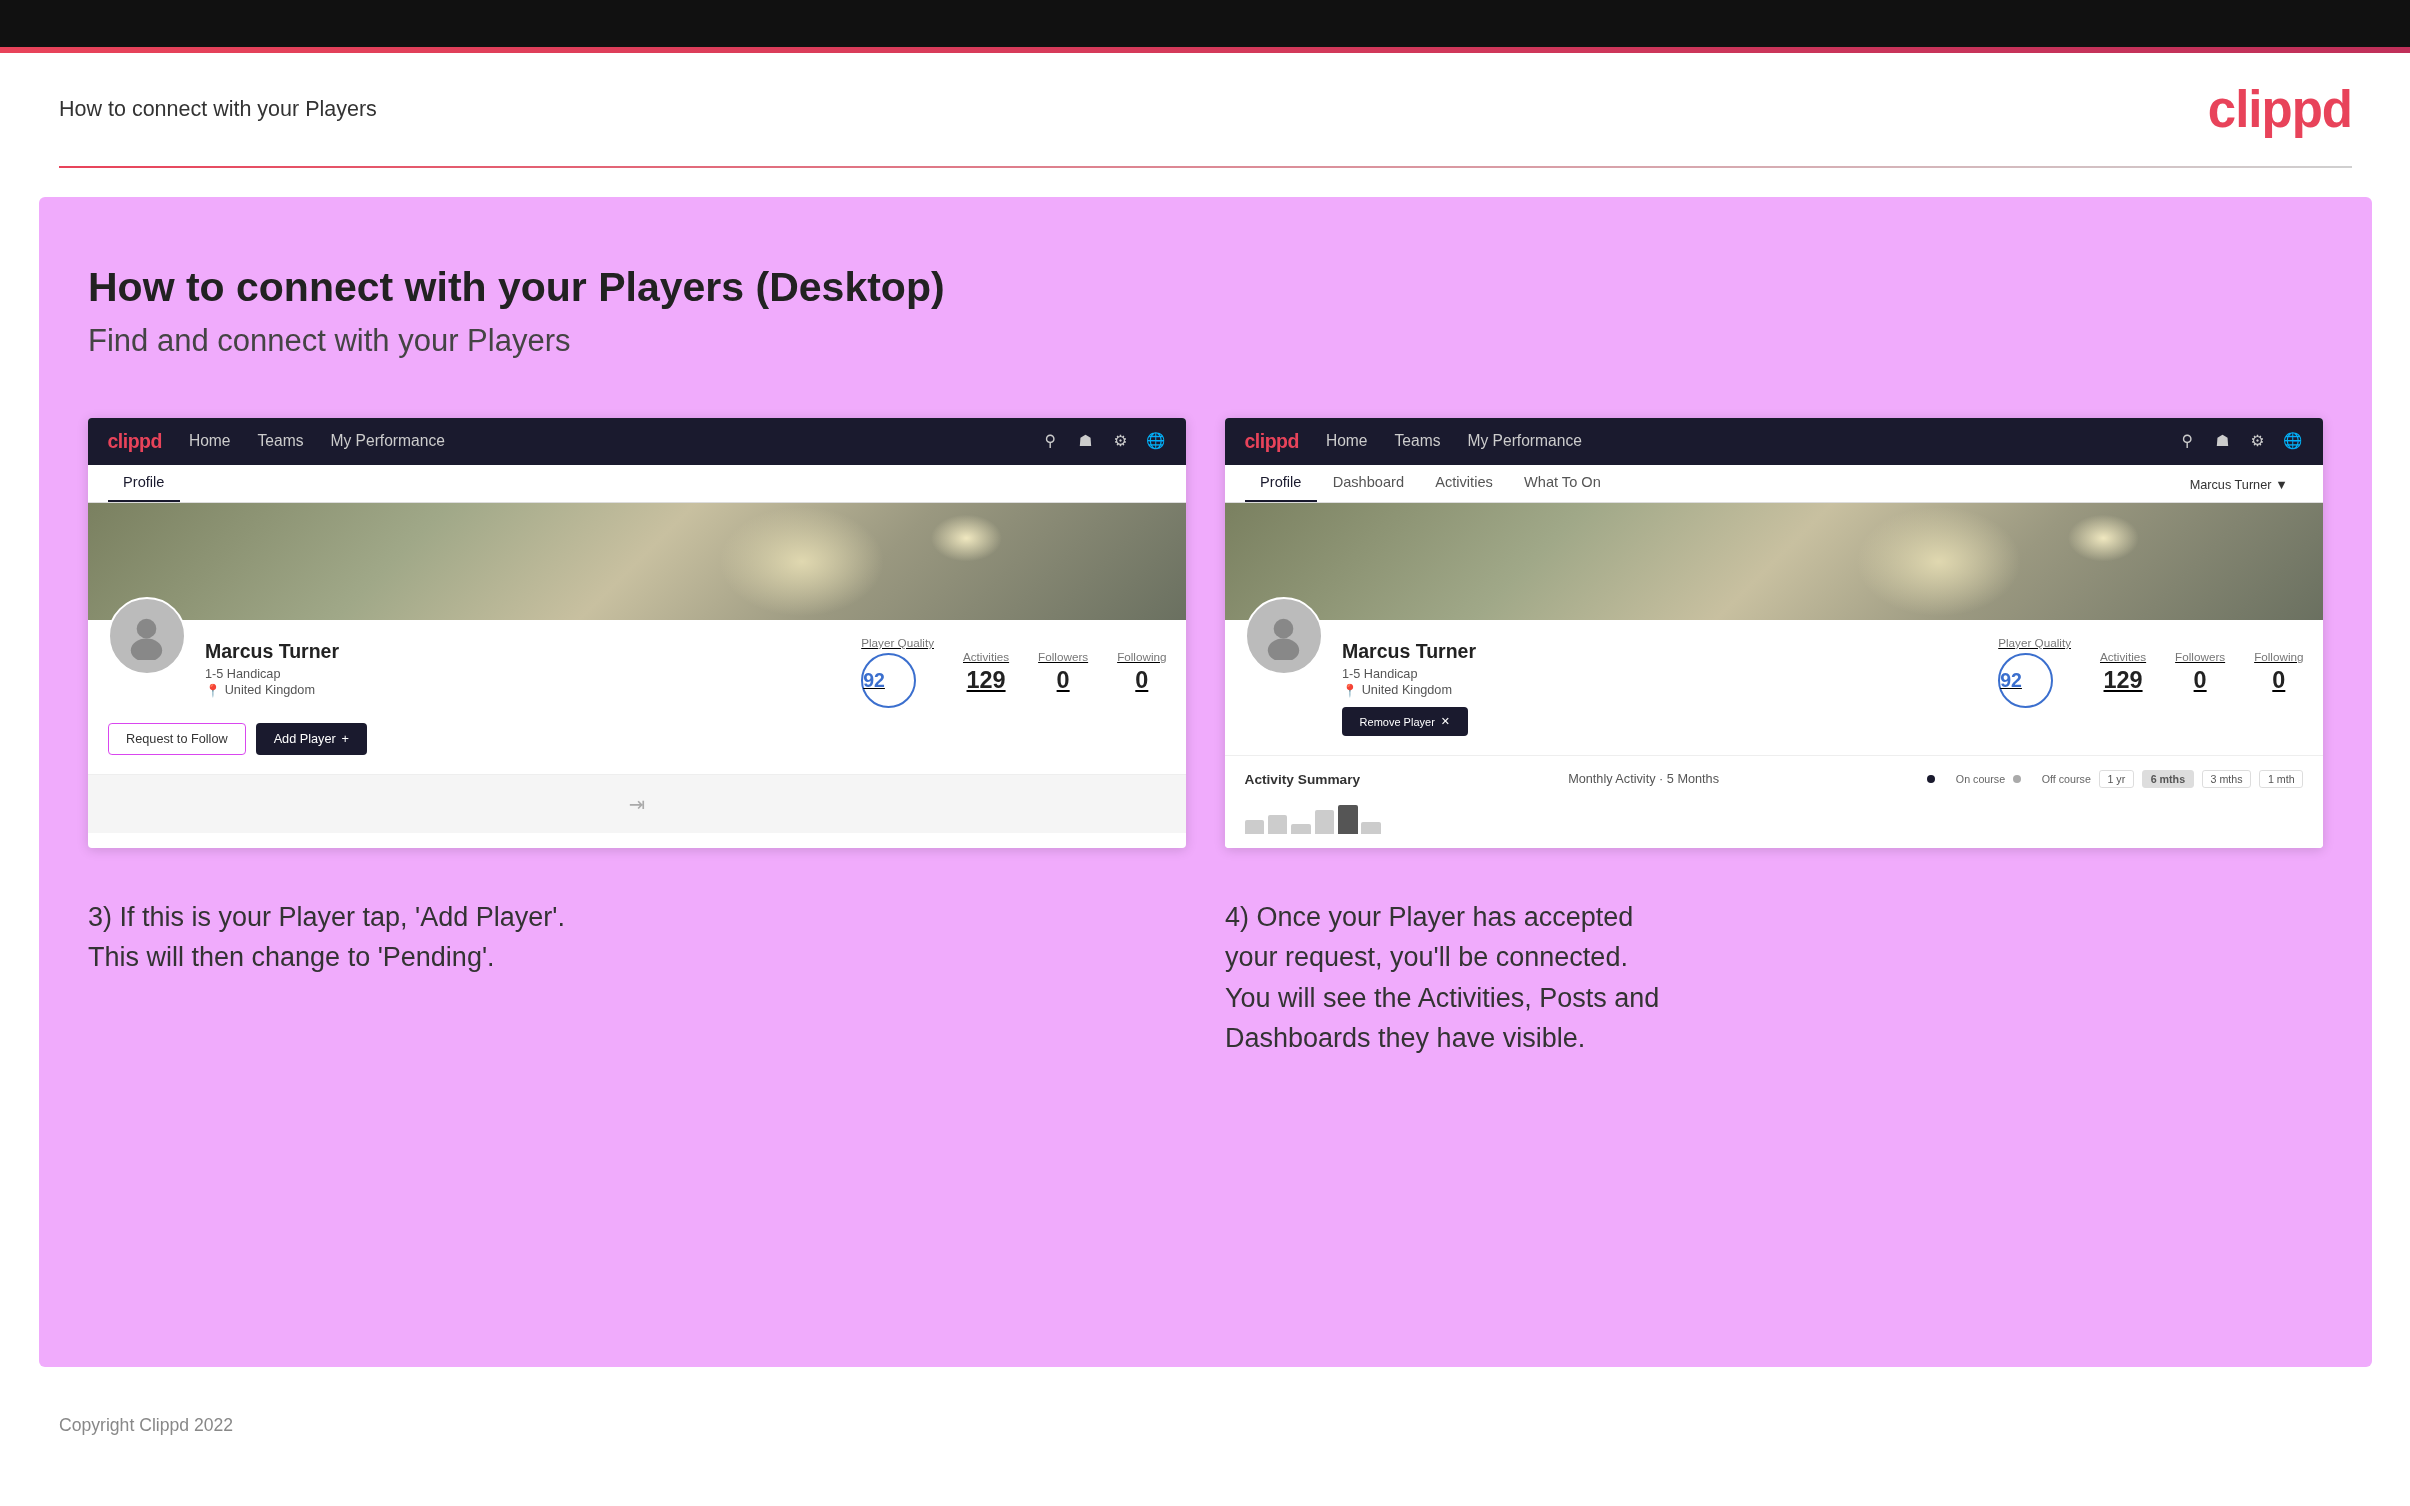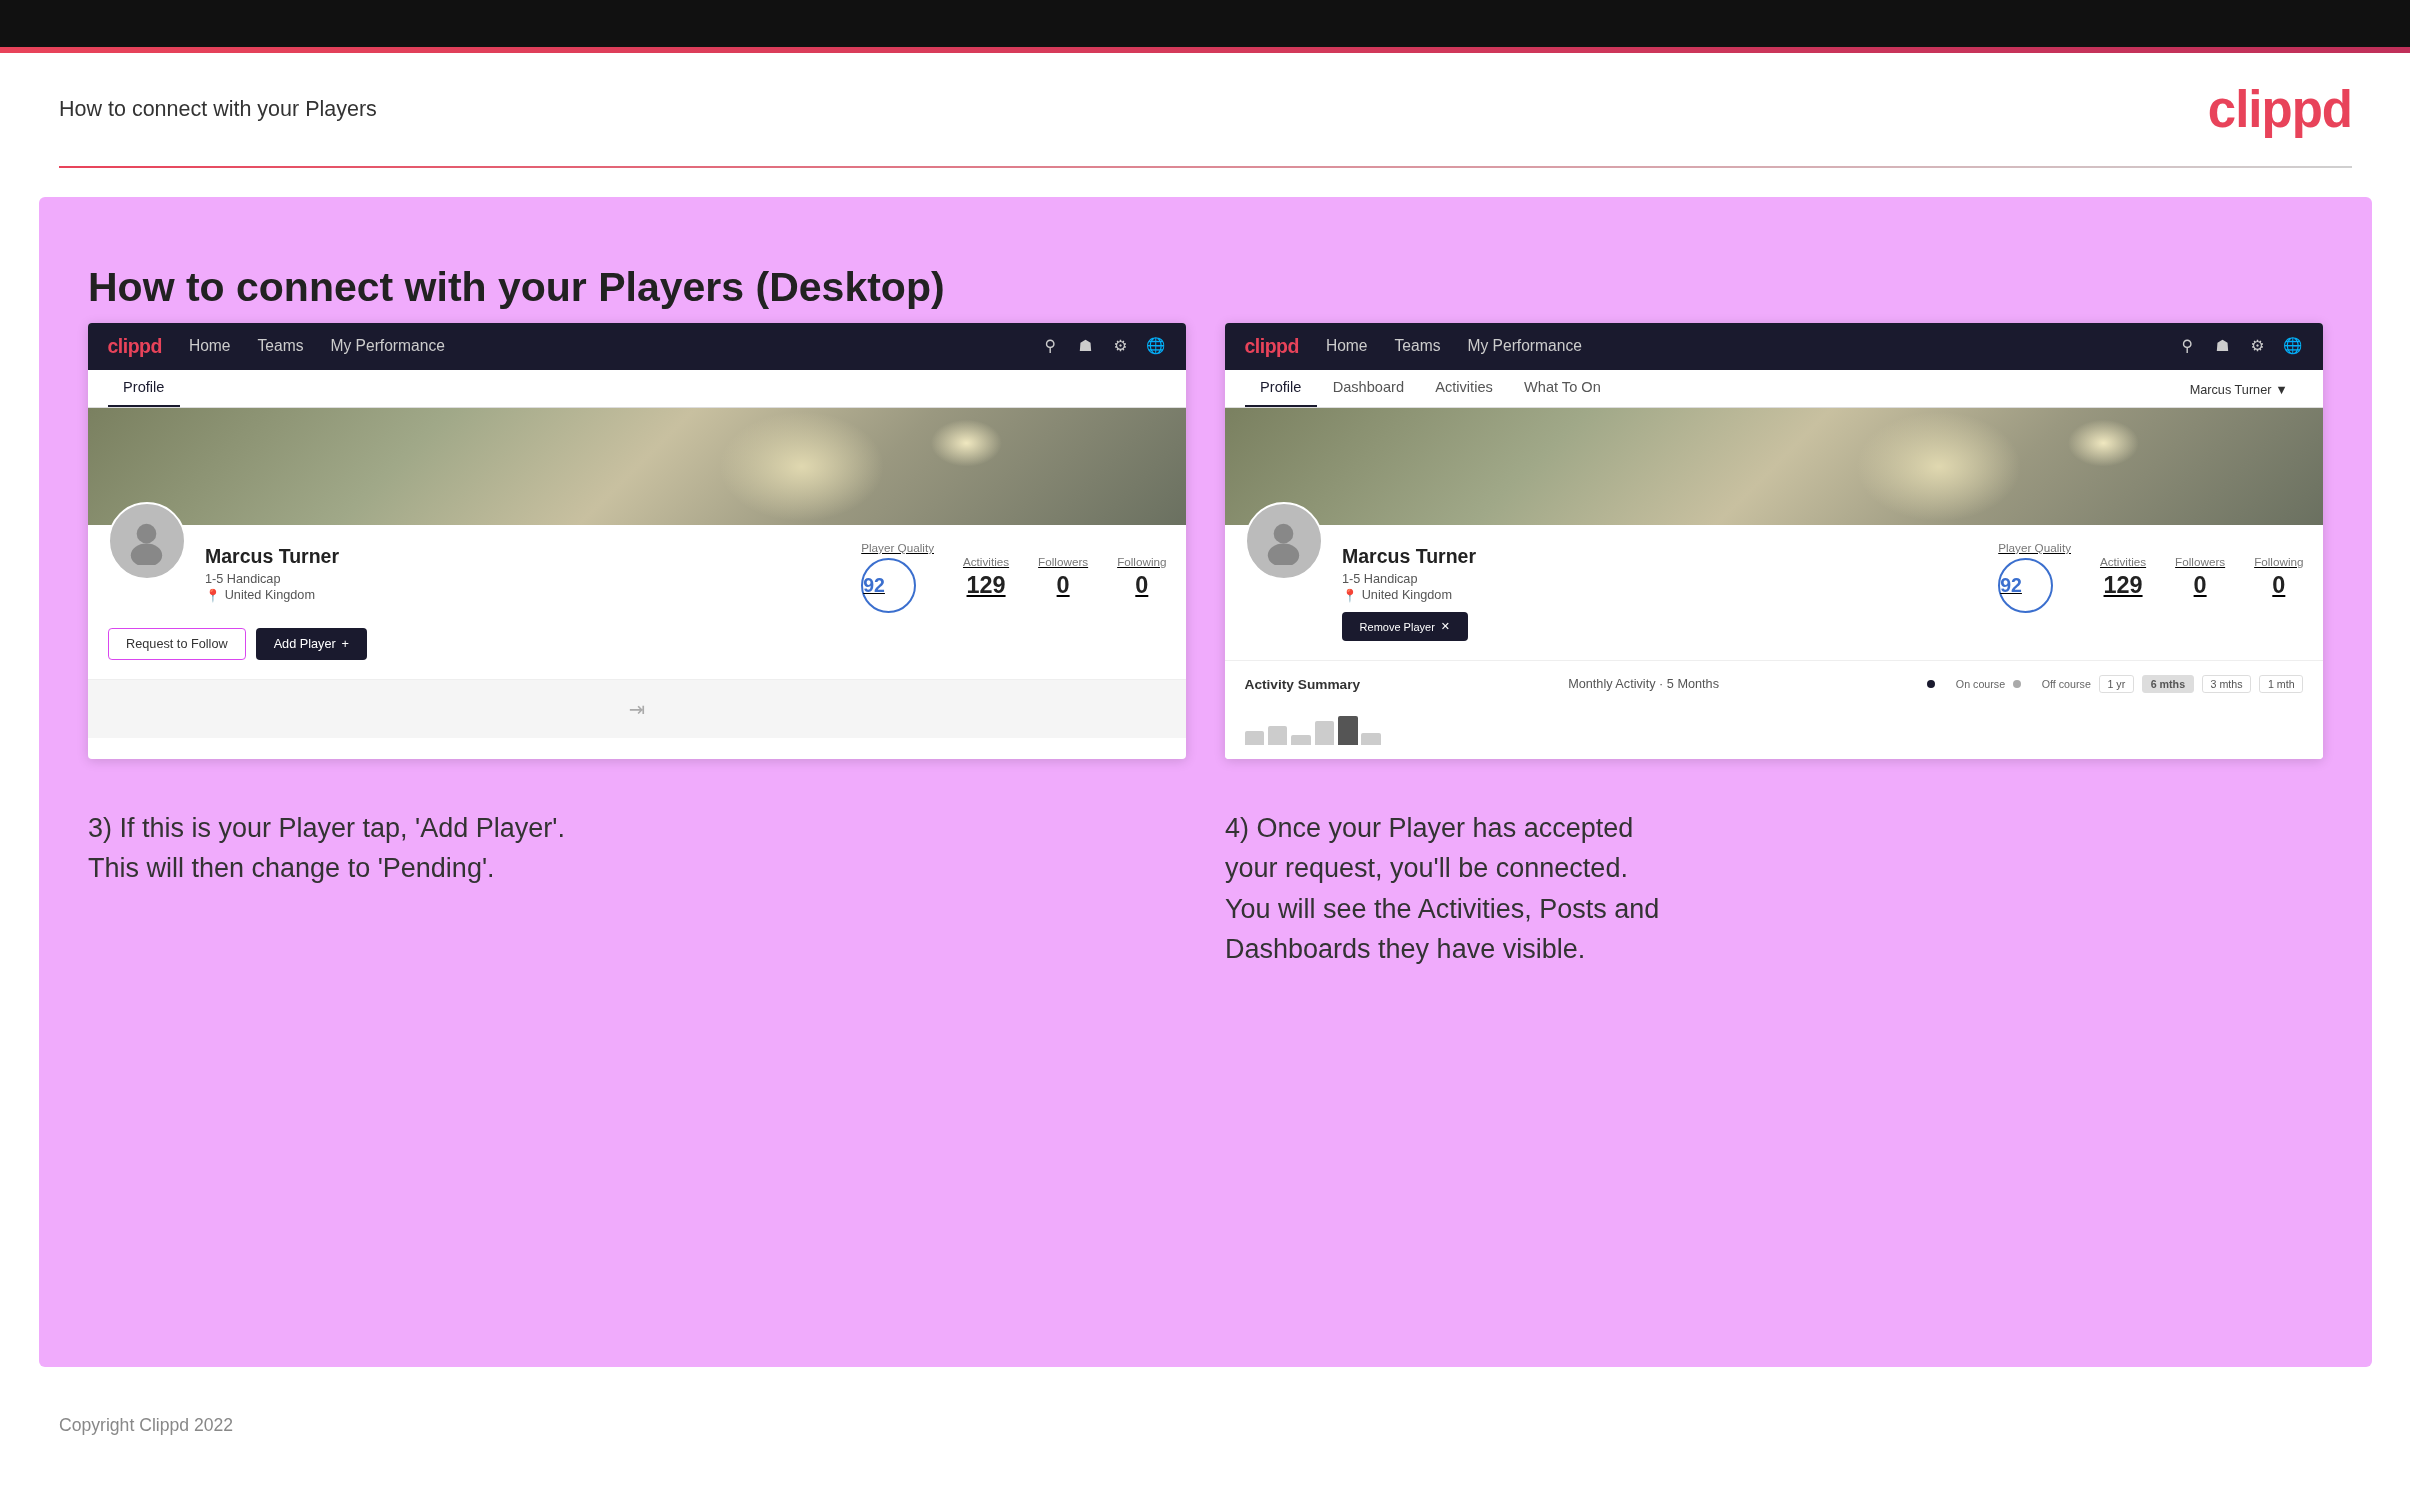--- a/index.html
+++ b/index.html
@@ -328,21 +328,21 @@
     .activity-summary {
       padding: 13.7px 19.5px;
       background: #fff;
       border-top: 1px solid #eee;
     }
 
     .activity-header {
       display: flex;
       align-items: center;
       justify-content: space-between;
-      margin-bottom: 13px;
+      margin-bottom: 7px;
     }
 
     .activity-title {
       font-size: 13.7px;
       font-weight: 600;
       color: #333;
     }
 
     .activity-period {
       font-size: 12.7px;
@@ -424,20 +424,21 @@
 <div class="page-header">
   <span class="page-title">How to connect with your Players</span>
   <span class="clippd-logo">clippd</span>
 </div>
 
 <div class="header-divider"></div>
 
 <div class="main-content">
 
   <h1 class="content-heading">How to connect with your Players (Desktop)</h1>
+  <p class="content-subheading">Find and connect with your Players</p>
 
   <div class="screenshots-row">
 
     <div class="screenshot-container">
 
       <div class="app-navbar">
         <span class="app-logo">clippd</span>
         <span class="nav-item">Home</span>
         <span class="nav-item">Teams</span>
         <span class="nav-item">My Performance</span>

